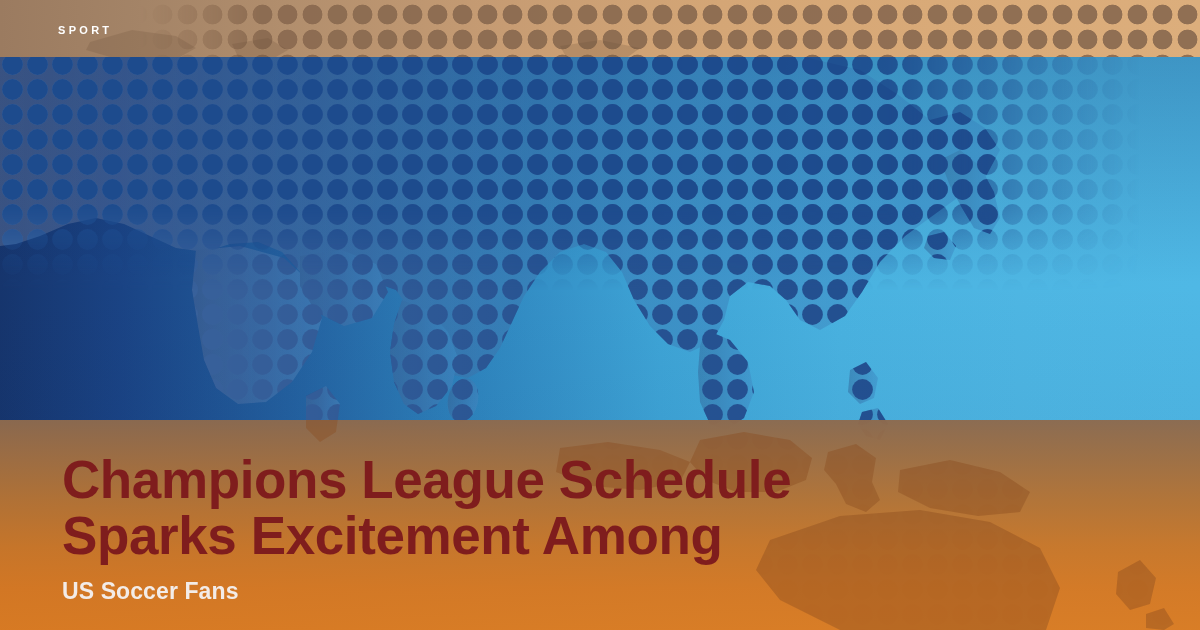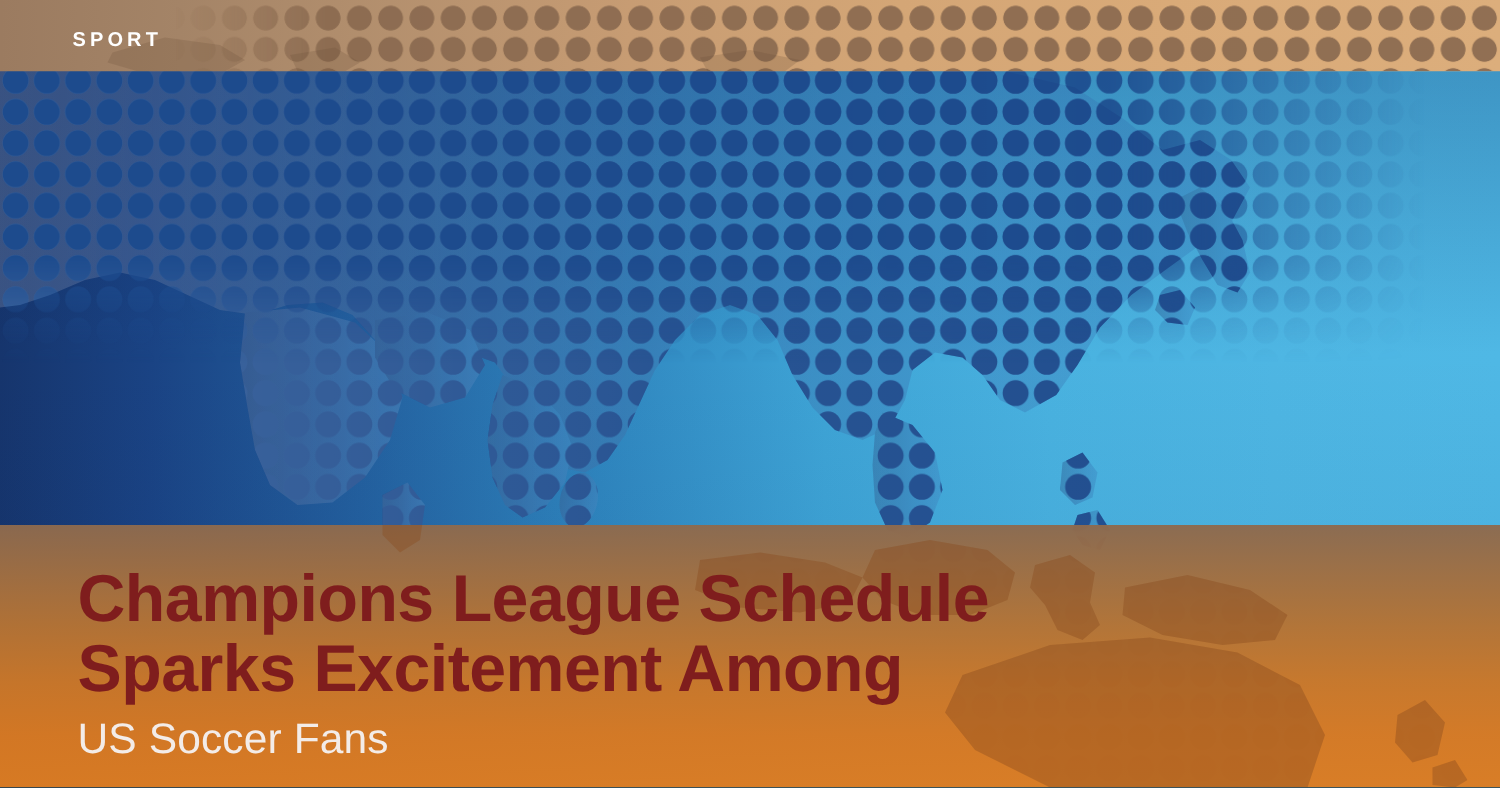--- a/index.html
+++ b/index.html
@@ -75,21 +75,21 @@
   }
   
   .topband-land {
     position:absolute; left:0; top:0; width:1200px; height:57px;
     opacity:0.22;
   }
 
   .kicker {
     position:absolute;
     left:58px; top:25px;
-    font-size:16px;
+    font-size:11px;
     font-weight:bold;
     letter-spacing:3.3px;
     color:#ffffff;
     line-height:1;
     z-index:5;
   }
 
   
   .bottom-overlay {
     position:absolute;
@@ -124,22 +124,22 @@
   .headline {
     font-size:53px;
     font-weight:bold;
     line-height:56px;
     color:#7f1d1d;
     letter-spacing:-0.4px;
     white-space:pre-line;
   }
   .subhead {
     margin-top:9px;
-    font-size:34px;
-    font-weight:normal;
+    font-size:23px;
+    font-weight:bold;
     line-height:36px;
     color:#f3ece8;
     letter-spacing:0.1px;
   }
 </style>
 </head>
 <body>
 
 <div class="card">
 

